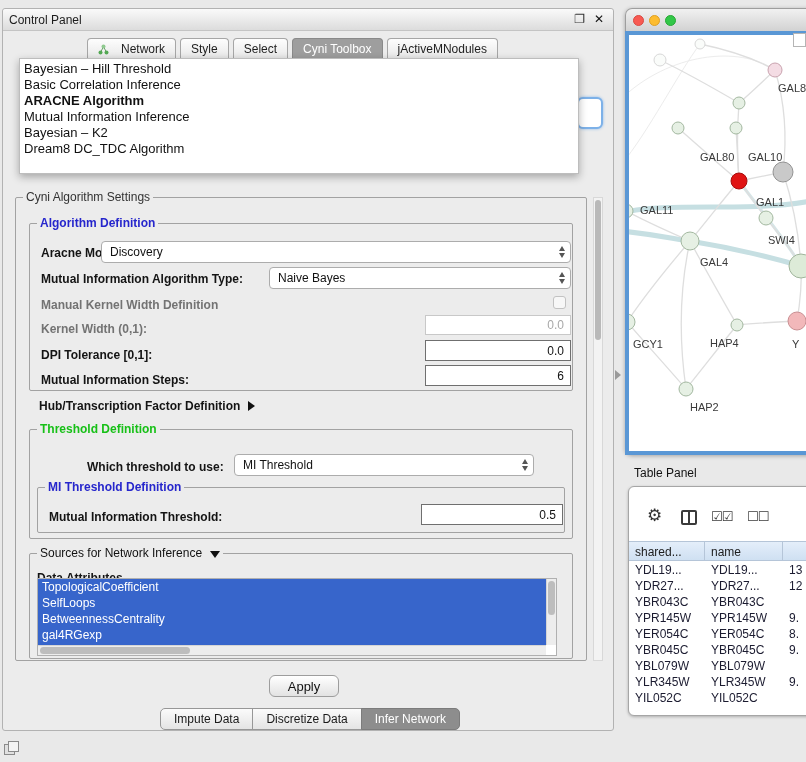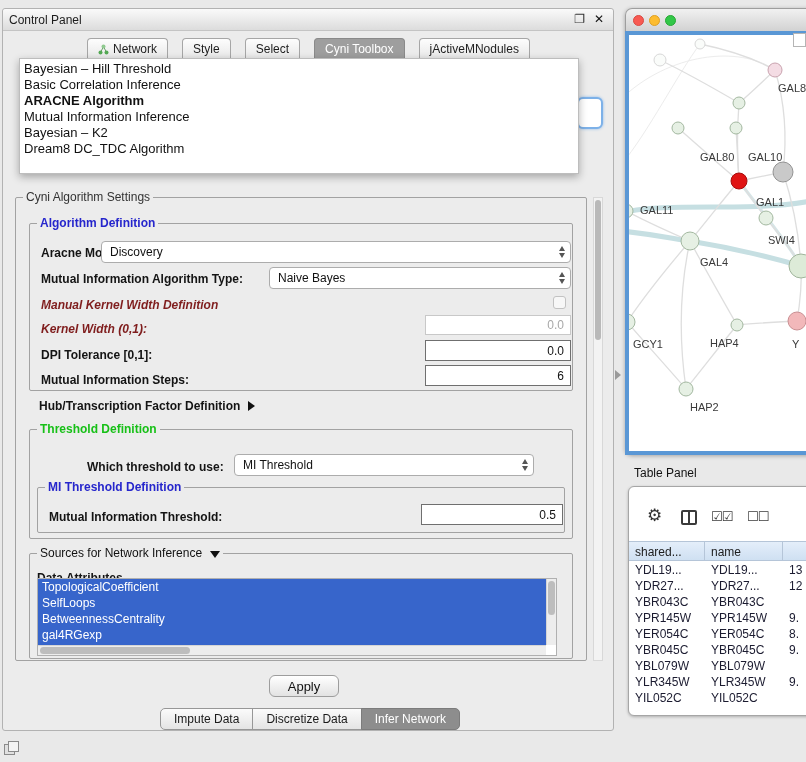--- a/index.html
+++ b/index.html
@@ -18,21 +18,21 @@
         background:linear-gradient(#fafafa,#dcdcdc); border-bottom:1px solid #c4c4c4;
         border-radius:3px 3px 0 0; }
   .cp-title { position:absolute; left:6px; top:4px; font-size:12px; color:#1c1c1c; }
   .cp-float { position:absolute; right:28px; top:3px; font-size:12px; color:#333; cursor:default; }
   .cp-close { position:absolute; right:9px; top:3px; font-size:12px; font-weight:bold; color:#111; }
 
   
   .tab-row { position:absolute; left:84px; top:29px; height:21px; display:flex; }
   .tab { border:1px solid #a6a6a6; border-bottom:none; border-radius:4px 4px 0 0;
          padding:0 10px; font-size:12px; background:linear-gradient(#fdfdfd,#e7e7e7);
-         margin-right:14px; color:#1e1e1e; display:flex; align-items:center; gap:4px; }
+         margin-right:4px; color:#1e1e1e; display:flex; align-items:center; gap:12px; }
   .tab.active { background:#9e9e9e; color:#fff; border-color:#8a8a8a; }
 
   
   .dd { position:absolute; left:16px; top:49px; width:560px; height:116px; background:#fff;
         border:1px solid #bdbdbd; box-shadow:0 3px 8px rgba(0,0,0,.3); z-index:60; padding-top:2px; }
   .dd-ph { height:17px; line-height:17px; text-align:center; color:#b6b6b6; font-size:13px; }
   .dd-item { height:16px; line-height:16px; font-size:13px; padding-left:4px; color:#111; white-space:nowrap; }
   .dd-sel { font-weight:bold; }
 
   .frag-btn { position:absolute; left:574px; top:88px; width:26px; height:32px;
@@ -40,21 +40,21 @@
         box-shadow:0 0 3px #8cb9ea; z-index:5; }
 
   
   .group { position:absolute; border:1px solid #a2a2a2; border-radius:2px; }
   .gtitle { position:absolute; font-size:12px; background:#ececec; padding:0 3px;
             white-space:nowrap; z-index:2; }
   .blue { color:#2626cc; font-weight:bold; }
   .green { color:#17c017; font-weight:bold; }
 
   .lbl { position:absolute; font-size:12px; font-weight:bold; color:#141414; white-space:nowrap; }
-  .lbl.dis { color:#7f1d1d;font-style:italic; }
+  .lbl.dis { color:#737373; }
 
   .combo { position:absolute; height:22px; background:#fff; border:1px solid #acacac;
            border-radius:4px; font-size:12px; display:flex; align-items:center;
            padding:0 22px 0 8px; color:#111; }
   .arrows { position:absolute; right:5px; top:4px; display:flex; flex-direction:column; gap:2px; }
   .tu { width:0; height:0; border-left:3.5px solid transparent; border-right:3.5px solid transparent;
         border-bottom:5px solid #555; }
   .td { width:0; height:0; border-left:3.5px solid transparent; border-right:3.5px solid transparent;
         border-top:5px solid #555; }
 

